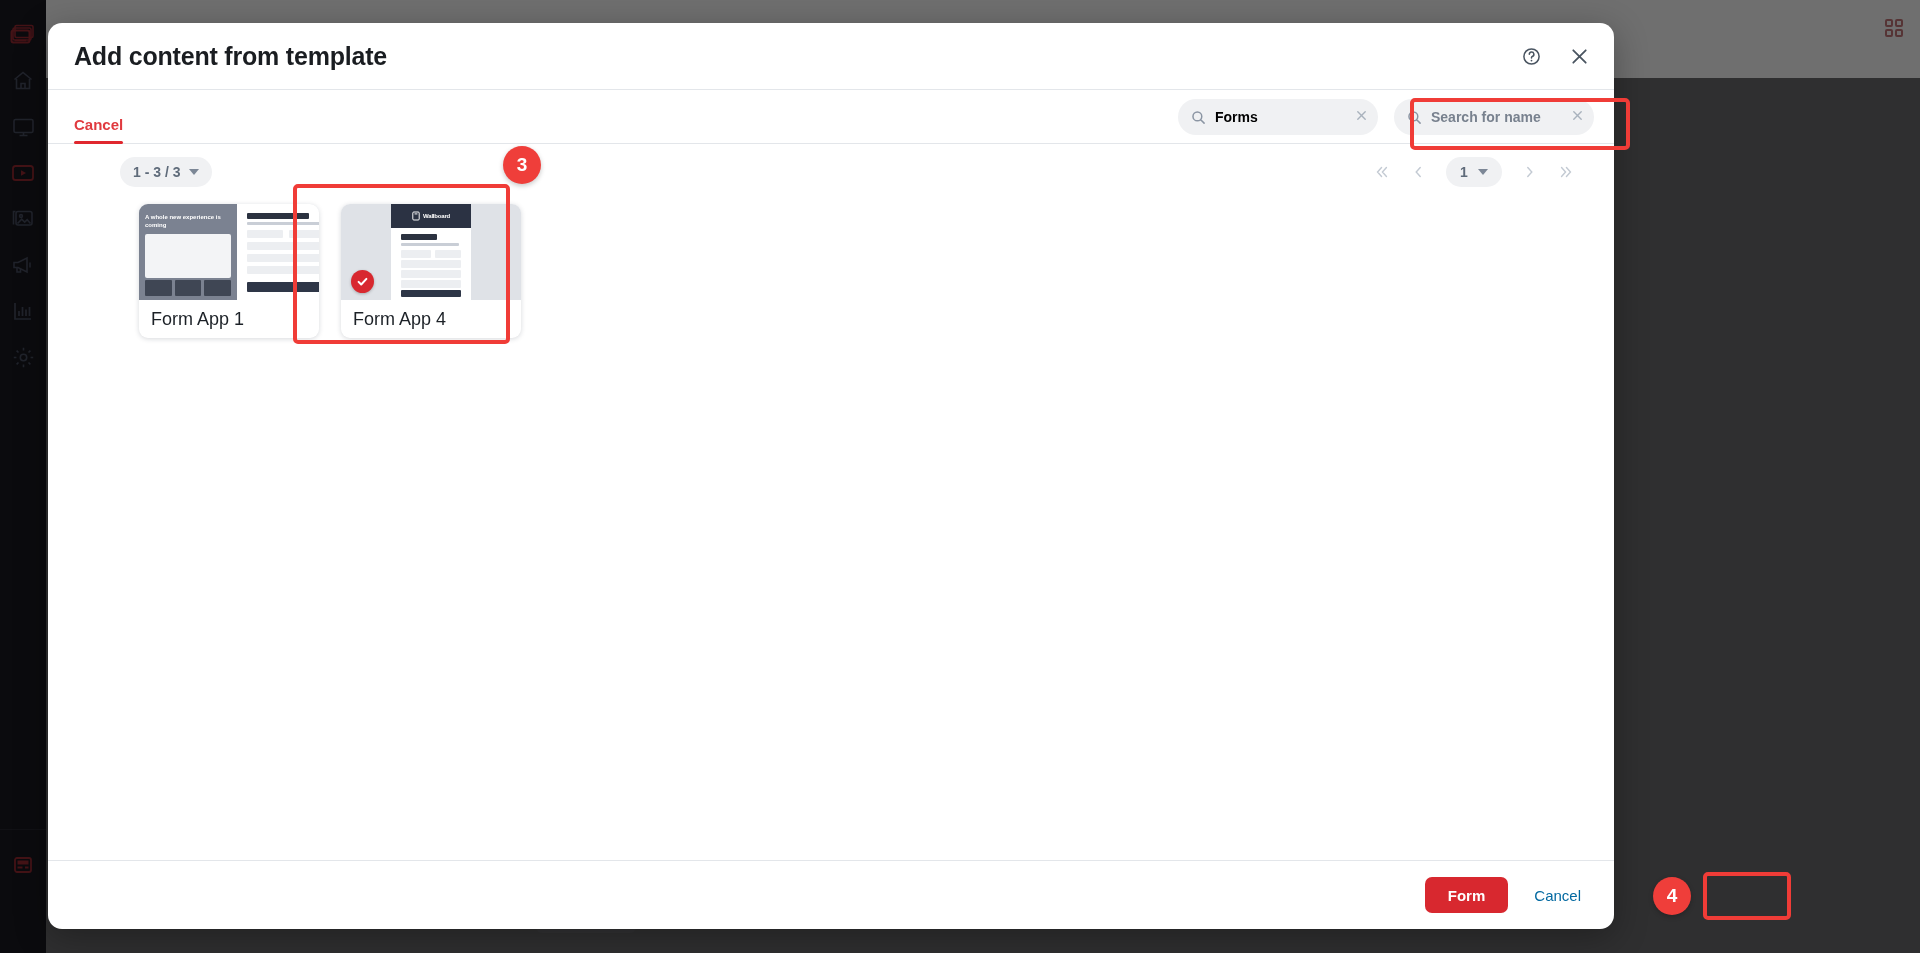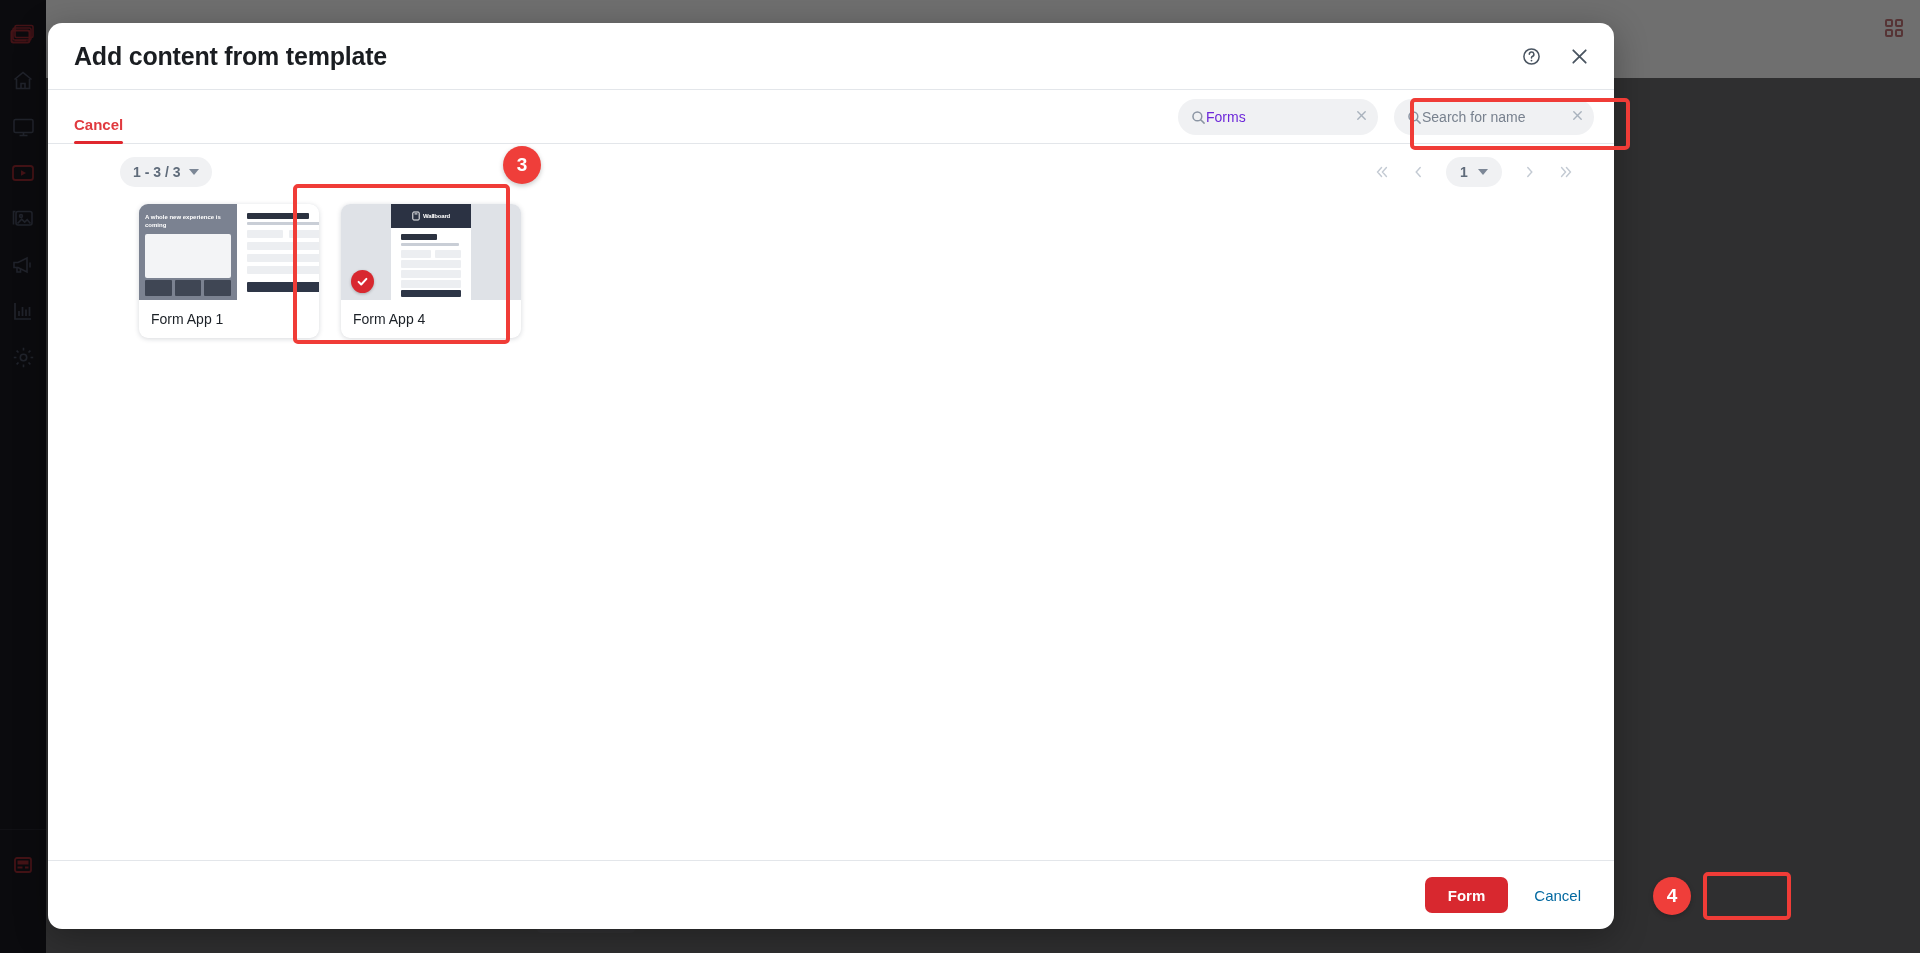--- a/index.html
+++ b/index.html
@@ -128,21 +128,23 @@
     background: #f0f1f3;
     border-radius: 18px;
     display: flex; align-items: center;
     padding: 0 10px 0 13px;
   }
   .searchbox .s-ico { color: #8b95a3; display:flex; flex:none; }
   .searchbox input {
     flex: 1 1 auto; min-width: 0;
     border: none; outline: none; background: transparent;
     font-family: "Liberation Sans", sans-serif;
-    font-size: 14px; color: #6d28d9;
+    font-size: 14px; color: #000000;
+    margin-left: 9px;
+    font-weight: bold;
   }
   .searchbox input::placeholder { color: #78818e; }
   .searchbox .x-ico { color: #a9b2bd; cursor: pointer; flex: none; }
 
   .hl-box {
     position: absolute;
     border: 4px solid #f03c37;
     border-radius: 5px;
     pointer-events: none;
     z-index: 60;
@@ -221,21 +223,21 @@
   .card-thumb {
     position: relative;
     height: 96px;
     background: #dfe2e7;
     overflow: hidden;
   }
   .card-label {
     height: 38px;
     display: flex; align-items: center;
     padding-left: 12px;
-    font-size: 14px; color: #1c2127;
+    font-size: 18px; color: #1c2127;
   }
   .check-badge {
     position: absolute; left: 10px; bottom: 7px;
     width: 23px; height: 23px; border-radius: 50%;
     background: #d8282f;
     display: flex; align-items: center; justify-content: center;
     z-index: 5;
     box-shadow: 0 1px 3px rgba(0,0,0,0.25);
   }
 

